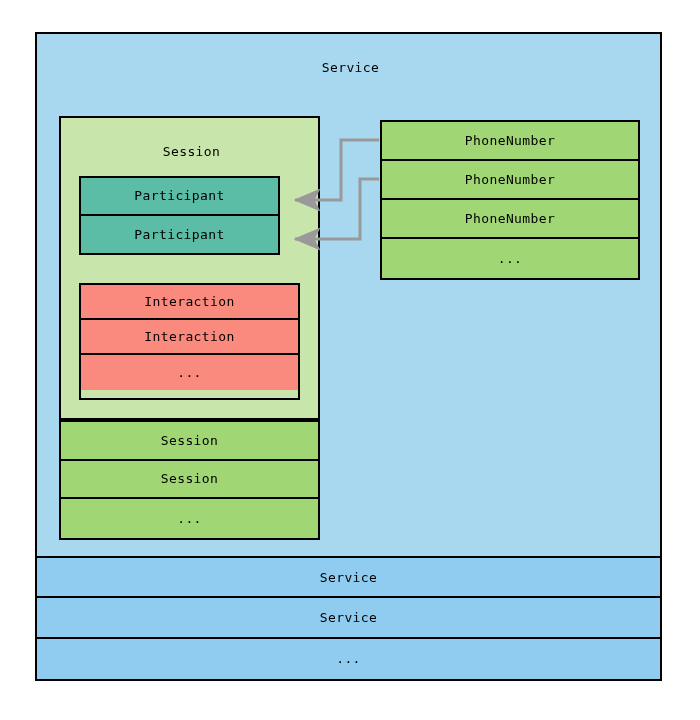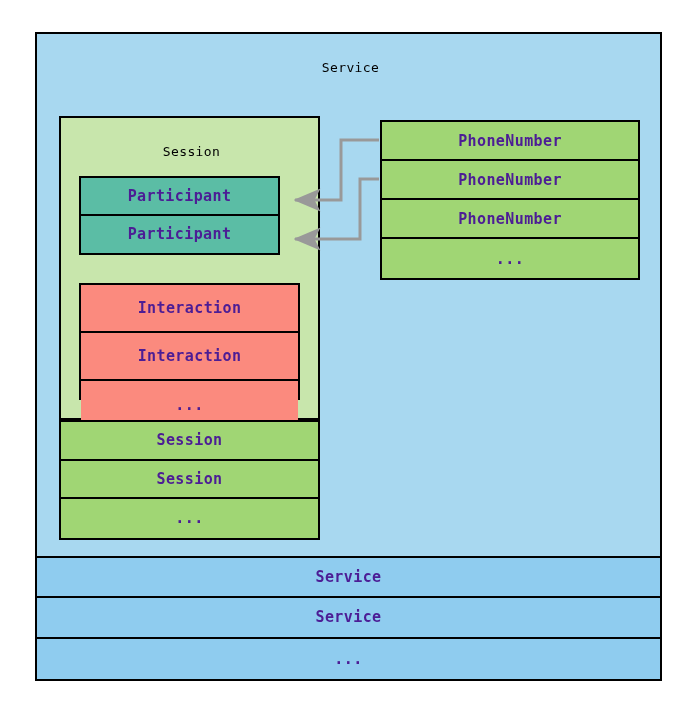--- a/index.html
+++ b/index.html
@@ -83,26 +83,25 @@
     position: absolute;
     box-sizing: border-box;
     border: 2px solid #000000;
   }
   .stack-row {
     box-sizing: border-box;
     display: flex;
     align-items: center;
     justify-content: center;
     text-align: center;
-    font-size: 15px;
-    letter-spacing: 0.4px;
-    color: #4c1d95;
+    font-size: 13px;
+    letter-spacing: 0.4px;
+    color: #000000;
     white-space: nowrap;
     border-bottom: 2px solid #000000;
-    font-weight: bold;
   }
   .stack-row:last-child { border-bottom: none; }
 
   
   .participants {
     left: 79px;
     top: 176px;
     width: 201px;
     height: 79px;
   }
@@ -112,21 +111,21 @@
   }
 
   
   .interactions {
     left: 79px;
     top: 283px;
     width: 221px;
     height: 117px;
   }
   .interactions .stack-row {
-    height: 48px;
+    height: 35px;
     background: #FB8A7E;
   }
 
   
   .sibling-sessions {
     left: 59px;
     top: 420px;
     width: 261px;
     height: 120px;
   }

